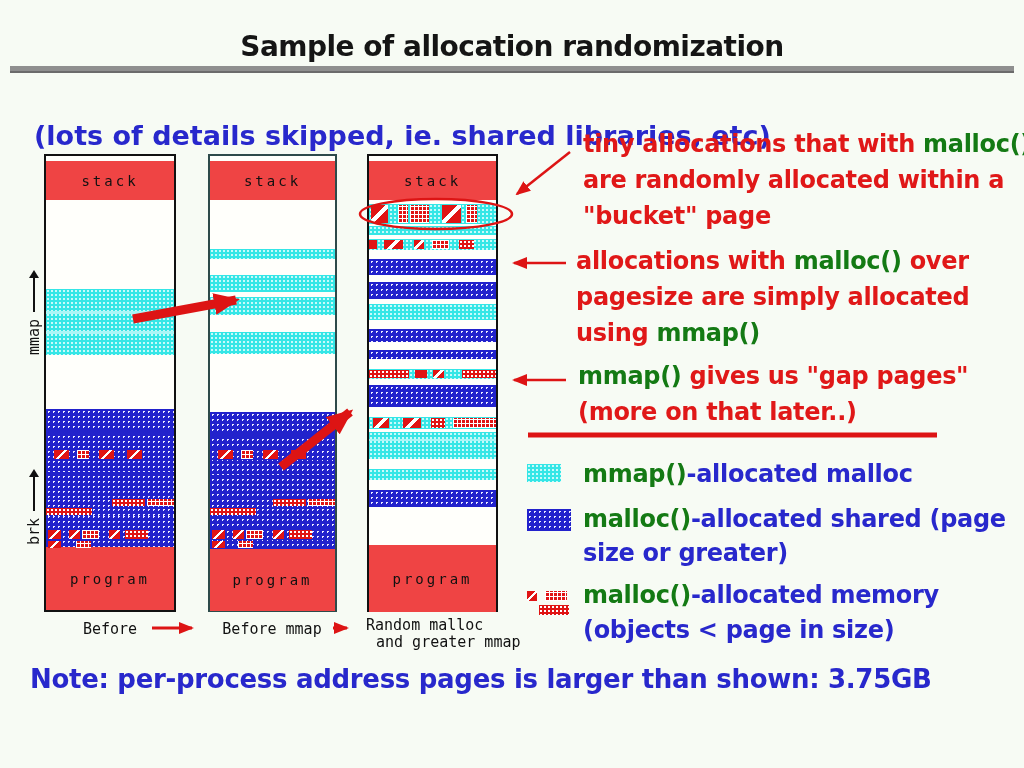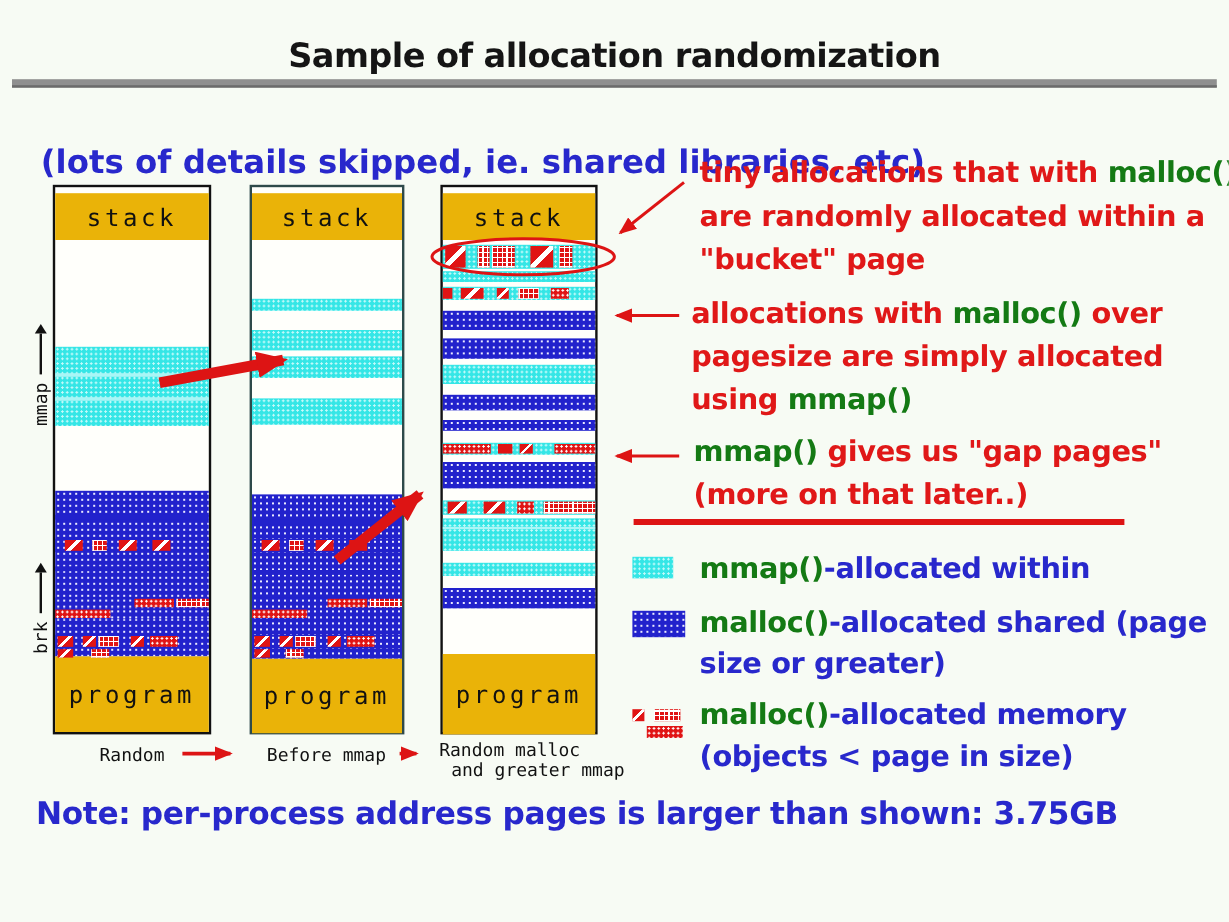--- a/index.html
+++ b/index.html
@@ -9,22 +9,22 @@
   
   .title{left:0;top:30px;width:1024px;text-align:center;font-size:28px;font-weight:bold;color:#151515;letter-spacing:-0.5px;}
   .rule{left:10px;top:66px;width:1004px;height:5px;background:#8f8f8f;border-bottom:2px solid #6b6b6b;}
   .subtitle{left:34px;top:120px;font-size:27px;font-weight:bold;color:#2828cc;}
   
   .col{position:absolute;top:154px;height:458px;background:#fffffb;border:2px solid #111;box-sizing:border-box;}
   .col1{left:44px;width:132px;}
   .col2{left:208px;width:129px;border-color:#2e4a4a;}
   .col3{left:367px;width:131px;}
   .band{position:absolute;left:0;right:0;}
-  .band-stack,.band-program{background:#eab308;display:flex;align-items:center;justify-content:center;
-       font-family:"DejaVu Sans Mono",monospace;font-size:20px;letter-spacing:3px;color:#111;}
+  .band-stack,.band-program{background:#ef4444;display:flex;align-items:center;justify-content:center;
+       font-family:"DejaVu Sans Mono",monospace;font-size:14px;letter-spacing:3px;color:#111;}
   .band-mmap,.band-bucket{background-color:#35e6e6;
        background-image:radial-gradient(#c8fafa 1px,rgba(0,0,0,0) 1px);background-size:4px 4px;}
   .band-mmap-sep{background:#a9f6f6;}
   .band-malloc,.band-objects{background-color:#2222cc;
        background-image:radial-gradient(#eaeaff 1px,rgba(0,0,0,0) 1px);background-size:5px 5px;}
   .band-malloc-solid{background:#2222cc;}
   .band-objects-clear{background:none;}
   .blk{position:absolute;top:1px;bottom:1px;background:#e01414;}
   .blk-slash{background-image:linear-gradient(135deg,rgba(0,0,0,0) 42%,#fff 42%,#fff 58%,rgba(0,0,0,0) 58%);}
   .blk-grid{background-image:repeating-linear-gradient(0deg,#fff 0 1px,rgba(0,0,0,0) 1px 4px),
@@ -189,21 +189,21 @@
       <div class="blk blk-dots" style="left: 62px; width: 14px;"></div>
       <div class="blk blk-grid" style="left: 84px; width: 43px;"></div>
     </div>
     <div class="band band-mmap" style="top: 276px; height: 27px;"></div>
     <div class="band band-mmap-sep" style="top: 283px; height: 2px;"></div>
     <div class="band band-mmap" style="top: 313px; height: 11px;"></div>
     <div class="band band-malloc" style="top: 334px; height: 17px;"></div>
     <div class="band band-program" style="top: 389px; height: 67px;">program</div>
   </div>
 
-<div class="caption cap1">Random</div>
+<div class="caption cap1">Before</div>
 <div class="caption cap2">Before mmap</div>
 <div class="caption cap3">
   <span>Random malloc</span>
   <span class="l2">and greater mmap</span>
 </div>
 
 <svg class="overlay" width="1024" height="768" viewBox="0 0 1024 768">
   <defs>
     <marker id="mBig" markerUnits="userSpaceOnUse" markerWidth="26" markerHeight="22" refX="22" refY="11" orient="auto">
       <path d="M0,0 L26,11 L0,22 z" fill="#dd1414"></path>
@@ -221,21 +221,21 @@
   <line x1="528" y1="435" x2="937" y2="435" stroke="#dd1414" stroke-width="5"></line>
   <line x1="152" y1="628" x2="192" y2="628" stroke="#dd1414" stroke-width="3" marker-end="url(#mSmall)"></line>
   <line x1="333" y1="628" x2="347" y2="628" stroke="#dd1414" stroke-width="3" marker-end="url(#mSmall)"></line>
 </svg>
 
 <div class="ann ann1"><span>tiny allocations that with </span><span class="seg-green">malloc()</span><span> are randomly allocated within a "bucket" page</span></div>
 <div class="ann ann2"><span>allocations with </span><span class="seg-green">malloc()</span><span> over pagesize are simply allocated using </span><span class="seg-green">mmap()</span></div>
 <div class="ann ann3"><span class="seg-green">mmap()</span><span> gives us "gap pages" (more on that later..)</span></div>
 
 <div class="sw sw-mmap"></div>
-<div class="leg-text leg1"><span class="seg-green">mmap()</span><span>-allocated within</span></div>
+<div class="leg-text leg1"><span class="seg-green">mmap()</span><span>-allocated malloc</span></div>
 <div class="sw sw-malloc"></div>
 <div class="leg-text leg2"><span class="seg-green">malloc()</span><span>-allocated shared (page size or greater)</span></div>
 <div class="swr swr1"></div>
 <div class="swr swr2"></div>
 <div class="swr swr3"></div>
 <div class="leg-text leg3"><span class="seg-green">malloc()</span><span>-allocated memory (objects &lt; page in size)</span></div>
 
 <div class="abs note">Note: per-process address pages is larger than shown: 3.75GB</div>
 
 </body></html>

